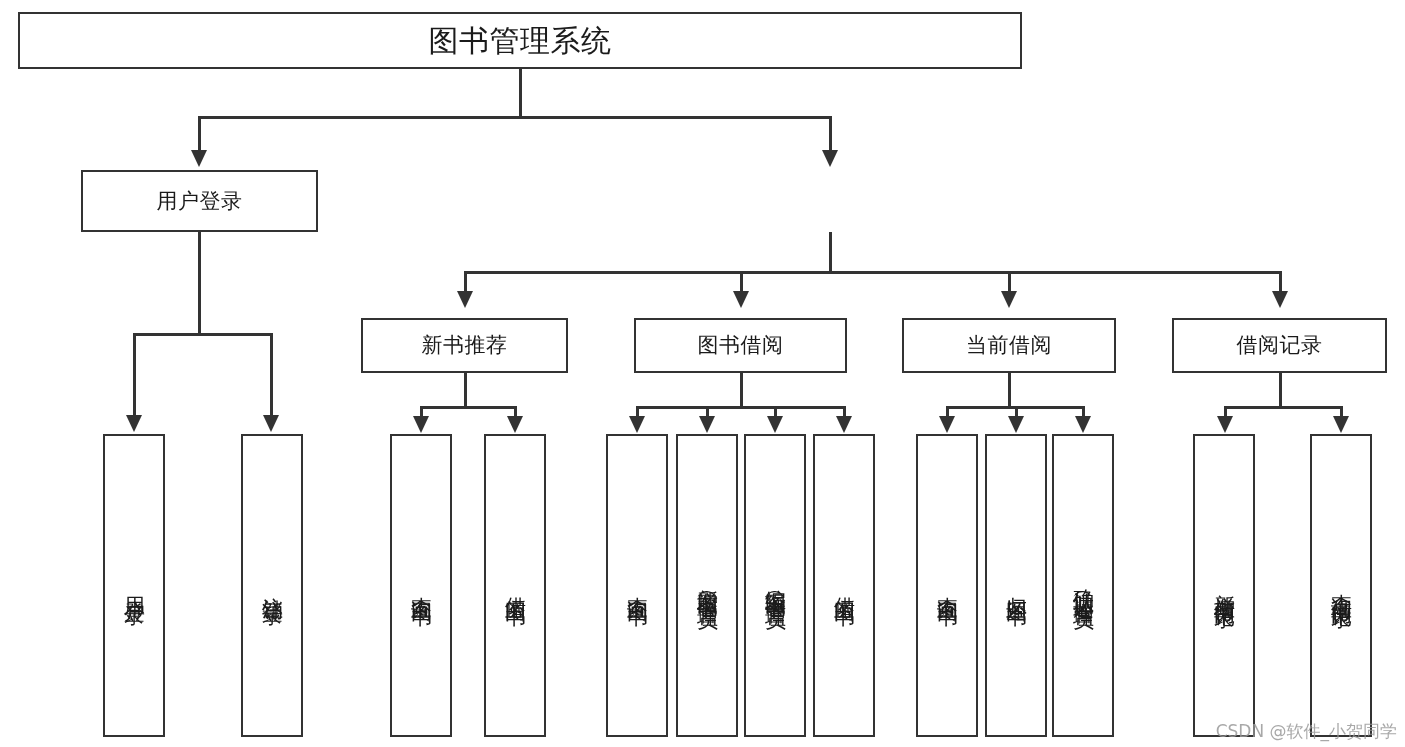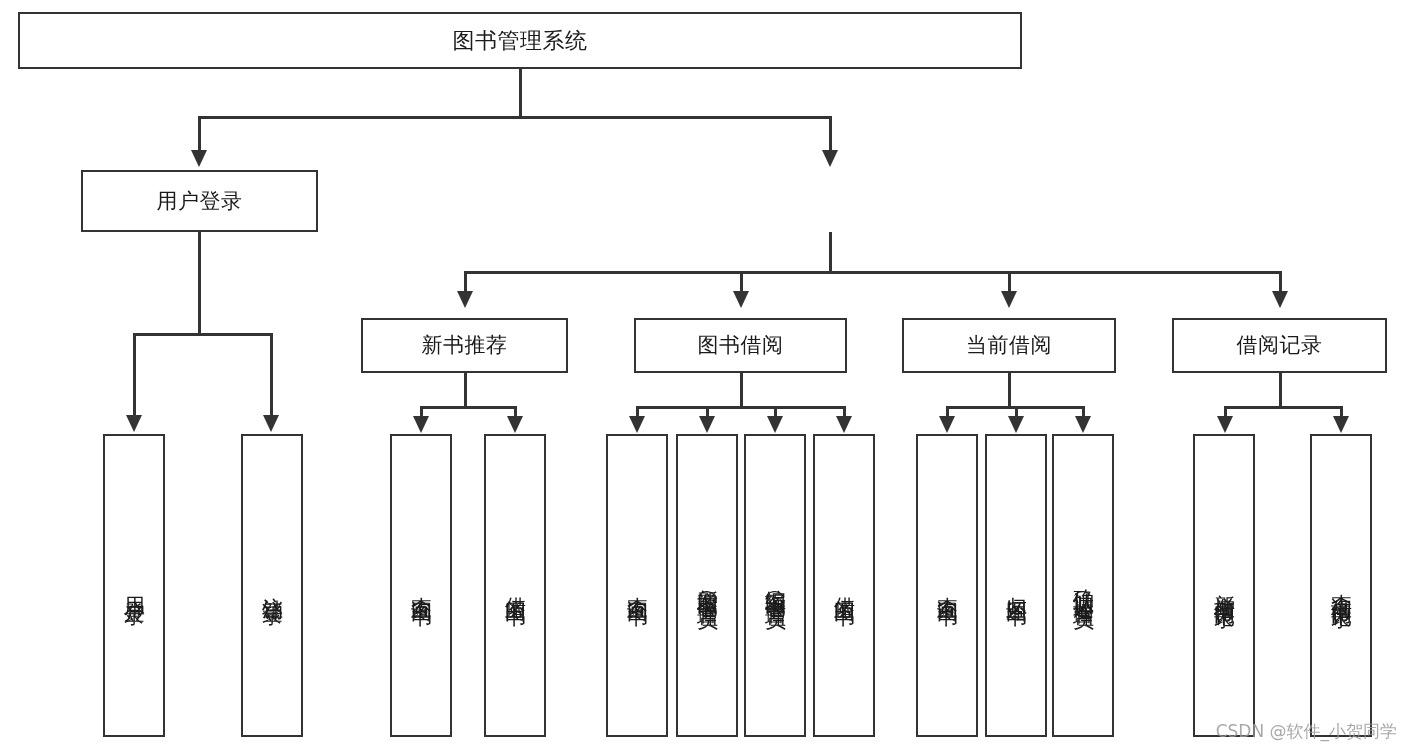--- a/index.html
+++ b/index.html
@@ -34,21 +34,21 @@
     text-align: center;
     line-height: 1.18;
     letter-spacing: 0.5px;
   }
   
   .node.horiz .label {
     font-size: 21px;
     writing-mode: horizontal-tb;
   }
   .node.root .label {
-    font-size: 22px;
+    font-size: 30px;
     text-align: center;
   }
   
   .node.vert {
     align-items: center;
     justify-content: center;
   }
   .node.vert .label {
     writing-mode: vertical-rl;
     text-orientation: upright;

